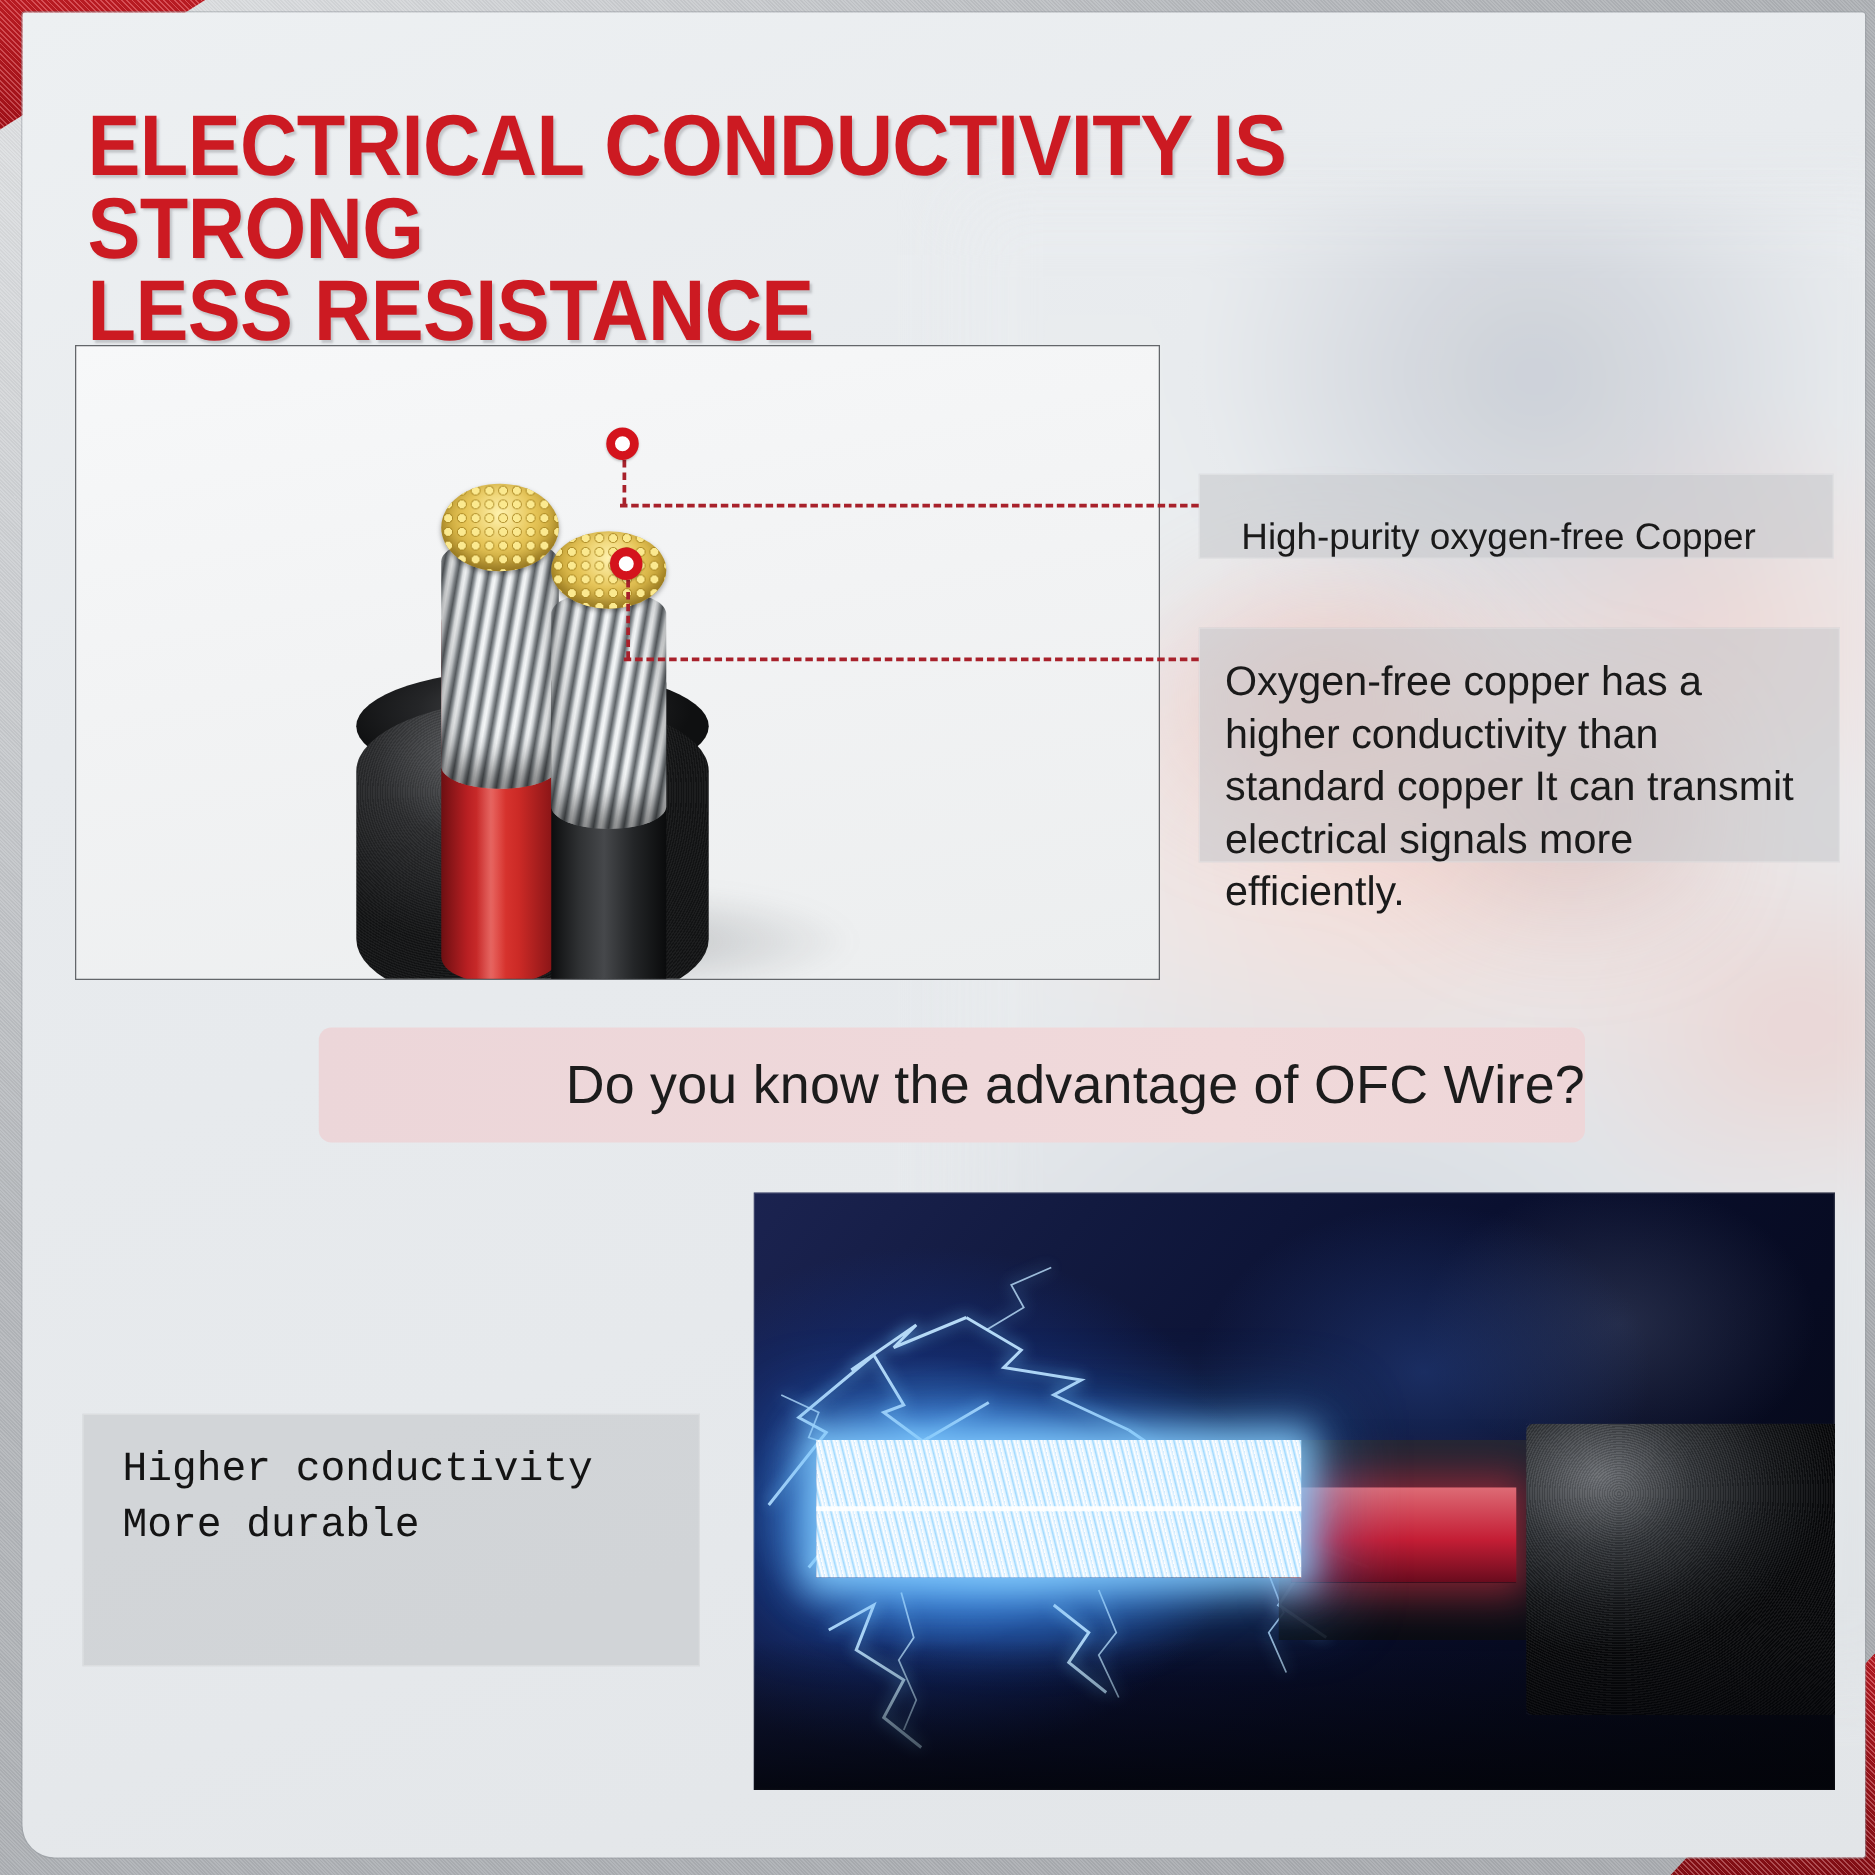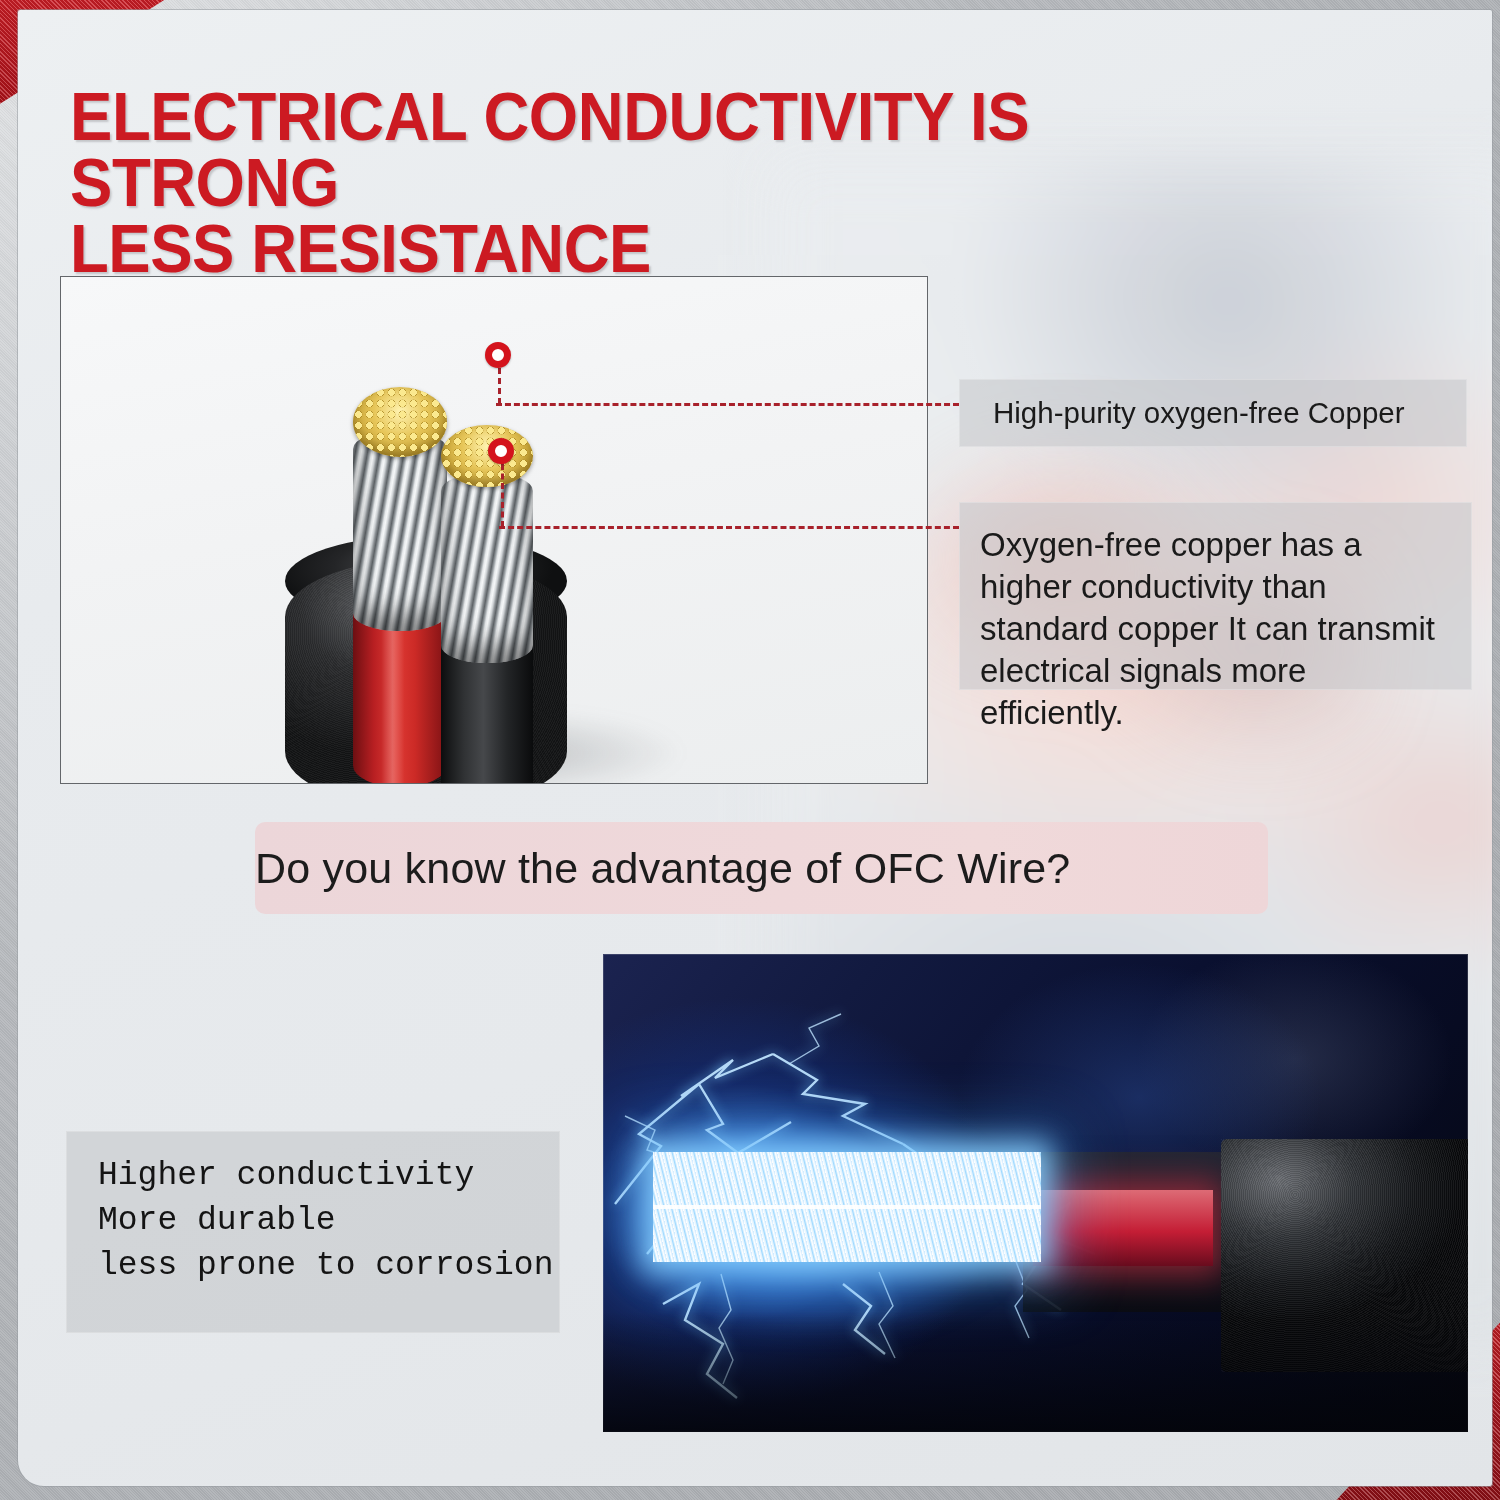--- a/index.html
+++ b/index.html
@@ -195,35 +195,35 @@
 
   
   .callout{
     position:absolute;
     background:rgba(196,199,203,.55);
     color:#1a1a1a;
     box-shadow:inset 0 0 0 1px rgba(255,255,255,.25);
   }
   #callout-1{
     left:941px; top:369px; width:508px; height:68px;
-    display:flex; align-items:center; padding-left:34px;
+    display:flex; align-items:flex-end; padding-left:34px;
     font-size:29.5px;
   }
   #callout-2{
     left:941px; top:492px; width:513px; height:188px;
     padding:22px 16px 0 21px;
     font-size:33px; line-height:42px;
   }
 
   
   #banner{
     position:absolute; left:237px; top:812px; width:1013px; height:92px;
     border-radius:10px;
     background:linear-gradient(90deg,#ecd6d9 0%, #efd8da 52%, #f0d9da 72%, #eed6d8 100%);
-    display:flex; align-items:center; justify-content:flex-start;
+    display:flex; align-items:center; justify-content:flex-end;
     color:#1c1c1c; font-size:43px; letter-spacing:.2px;
   }
 
   
   #benefits{
     position:absolute; left:48px; top:1121px; width:494px; height:202px;
     background:rgba(197,200,204,.62);
     padding:22px 0 0 32px;
     font-size:33px; line-height:45px; color:#141414;
     box-shadow:inset 0 0 0 1px rgba(255,255,255,.22);
@@ -344,21 +344,20 @@
       <span>Oxygen-free copper has a higher conductivity than standard copper It can transmit electrical signals more efficiently.</span>
     </div>
 
     <div id="banner">
       <span>Do you know the advantage of OFC Wire?</span>
     </div>
 
     <div id="benefits">
       <div>Higher conductivity</div>
       <div>More durable</div>
-      <div>less prone to corrosion</div>
     </div>
 
     <div id="lightning">
       <div id="glow"></div>
 
       <svg style="position:absolute; left:0; top:0; width:865px; height:478px;">
         <g class="bolt" stroke-width="2.4" opacity=".95">
           <path d="M12,250 L58,192 L36,180 L96,130 L78,142 L130,106 L112,124 L170,100"></path>
           <path d="M44,300 L88,246 L70,240 L140,196 L120,208 L188,168"></path>
           <path d="M170,100 L214,126 L200,140 L262,150 L240,162 L300,190"></path>

